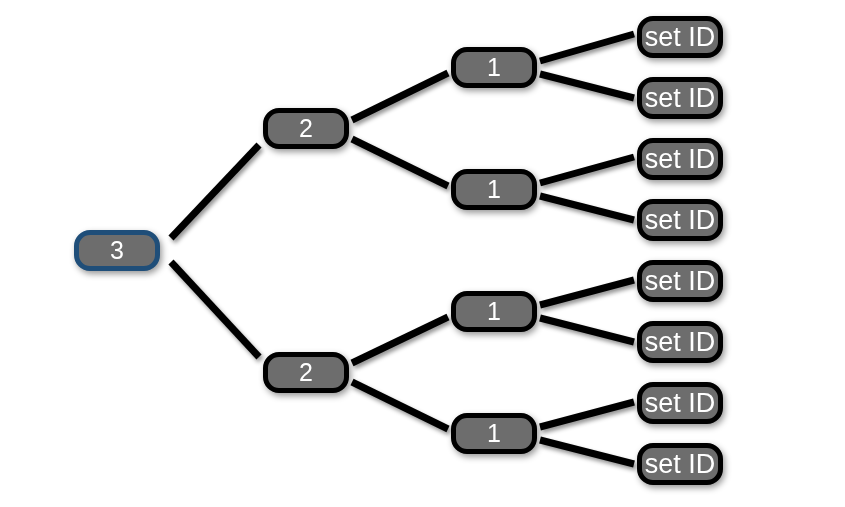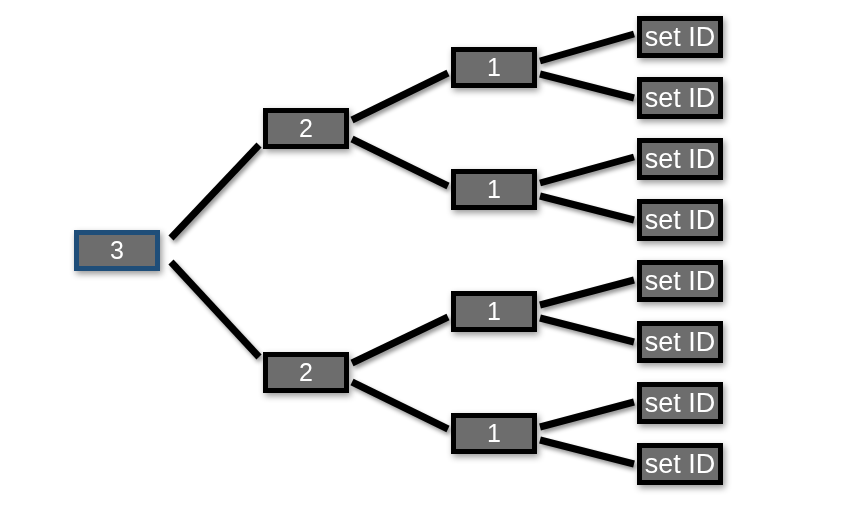--- a/index.html
+++ b/index.html
@@ -35,20 +35,21 @@
   }
   .node-box {
     position: absolute;
     box-sizing: border-box;
     display: flex;
     align-items: center;
     justify-content: center;
     background: #6d6d6d;
     color: #ffffff;
     filter: drop-shadow(2px 3px 3px rgba(0,0,0,0.40));
+    border-radius: 16px;
   }
   .node-internal {
     border: 5px solid #000000;
     font-size: 25px;
     line-height: 1;
   }
   .node-root {
     border: 5px solid #1f4e79;
     font-size: 25px;
     line-height: 1;

